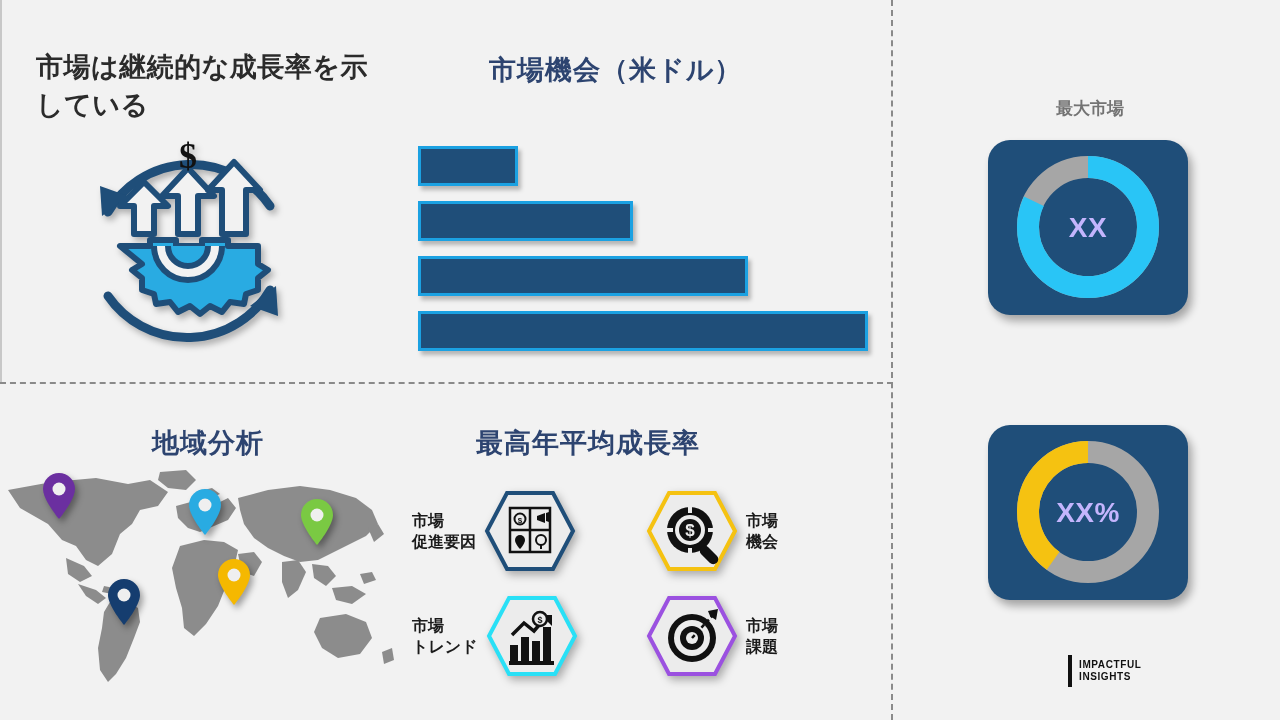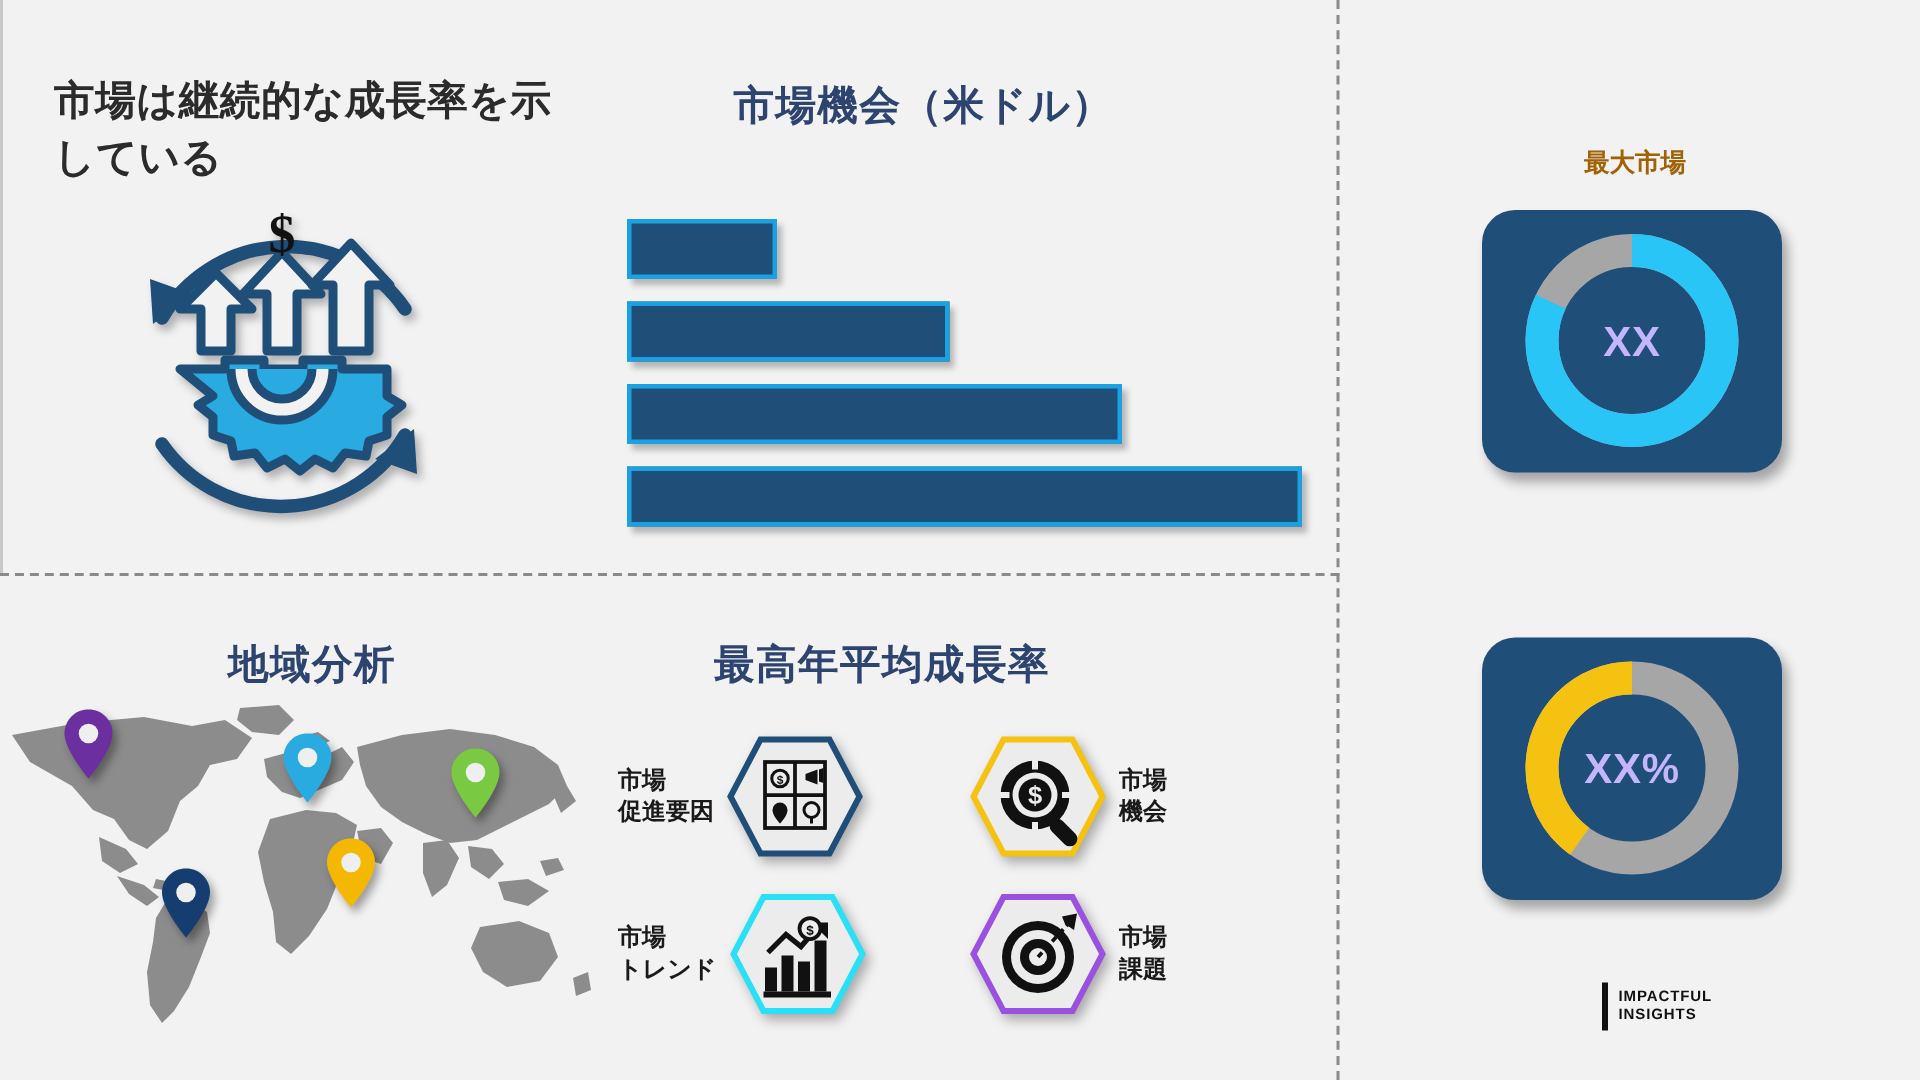--- a/index.html
+++ b/index.html
@@ -51,21 +51,21 @@
     letter-spacing: 1px;
     white-space: nowrap;
   }
   #title-opportunity { left: 470px; top: 52px; margin-left: 19px; }
   #title-regional    { left: 152px; top: 425px; }
   #title-dynamics    { left: 476px; top: 425px; }
 
   .kpi-title {
     position: absolute;
     font-size: 17px; font-weight: bold;
-    color: #a16207;
+    color: #737373;
     white-space: nowrap;
     text-align: center;
   }
   #kpi-title-1 { left: 960px; top: 97px; width: 260px; }
   #kpi-title-2 { left: 960px; top: 380px; width: 260px; }
 
   
   #growth-icon {
     position: absolute;
     left: 72px; top: 134px;

